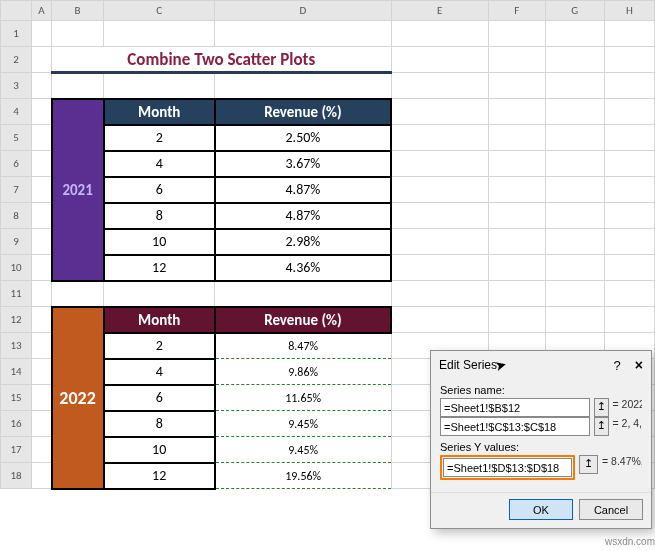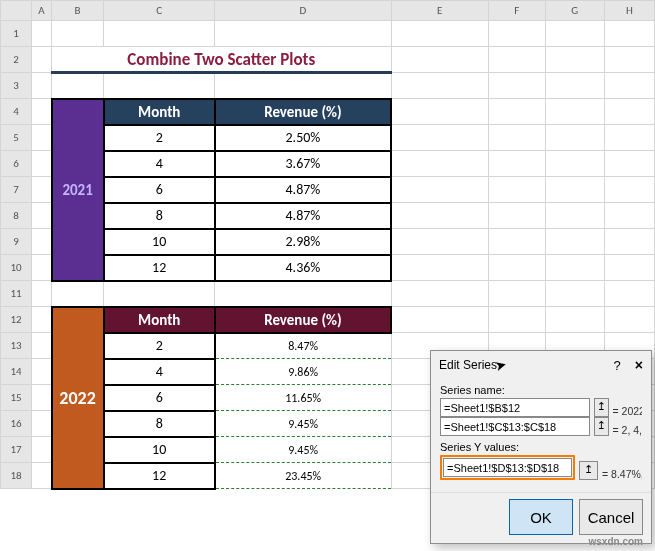--- a/index.html
+++ b/index.html
@@ -100,21 +100,21 @@
       display: flex;
       align-items: center;
       padding: 6px 8px 2px 8px;
       font-size: 12px;
     }
     .dialog .titlebar .spacer { flex: 1; }
     .dialog .titlebar .help { margin-right: 14px; font-size: 13px; }
     .dialog .titlebar .close { font-size: 14px; font-weight: bold; }
     .dialog .body { padding: 4px 9px 6px 9px; }
     .fldlbl { margin: 5px 0 2px 0; text-decoration-color: transparent; }
-    .fldrow { display: flex; align-items: flex-end; gap: 4px; }
+    .fldrow { display: flex; align-items: flex-start; gap: 4px; }
     .fldrow input[type=text] {
       flex: 1;
       border: 1px solid #888;
       background: #fff;
       height: 19px;
       font-size: 11px;
       padding: 0 3px;
     }
     .refbtn {
       width: 19px; height: 19px;
@@ -134,38 +134,37 @@
     .btnrow {
       display: flex;
       justify-content: flex-end;
       gap: 6px;
       padding: 6px 8px 8px 0;
       border-top: 1px solid #ddd;
       margin-top: 6px;
     }
     .btnrow button {
       width: 64px;
-      height: 36px;
-      font-size: 15px;
+      height: 21px;
+      font-size: 11px;
       border: 1px solid #888;
       background: #e9e9e9;
       cursor: pointer;
     }
     .btnrow button.ok {
       border: 1.5px solid #0a64ad;
       background: #cfe5f6;
     }
     .watermark {
       position: absolute;
-      right: 12px;
+      right: 0;
       bottom: 4px;
       font-size: 10px;
       color: #888;
       font-family: Arial, sans-serif;
-      font-weight: bold;
     }
     .cursor-arrow {
       position: absolute;
       left: 495px;
       top: 357px;
       font-size: 14px;
       transform: rotate(-15deg);
       pointer-events: none;
     }
   </style>
@@ -362,21 +361,21 @@
     <td class="marching-ants">9.45%</td>
     <td></td>
         <td></td>
         <td></td>
         <td></td>
   </tr>
   <tr>
     <td class="col-rowhdr">18</td>
     <td></td>
     <td class="datacell">12</td>
-    <td class="marching-ants">23.45%</td>
+    <td class="marching-ants">19.56%</td>
     <td></td>
         <td></td>
         <td></td>
         <td></td>
   </tr>
 </tbody>
   </table>
 
 <div class="dialog">
   <div class="titlebar">

